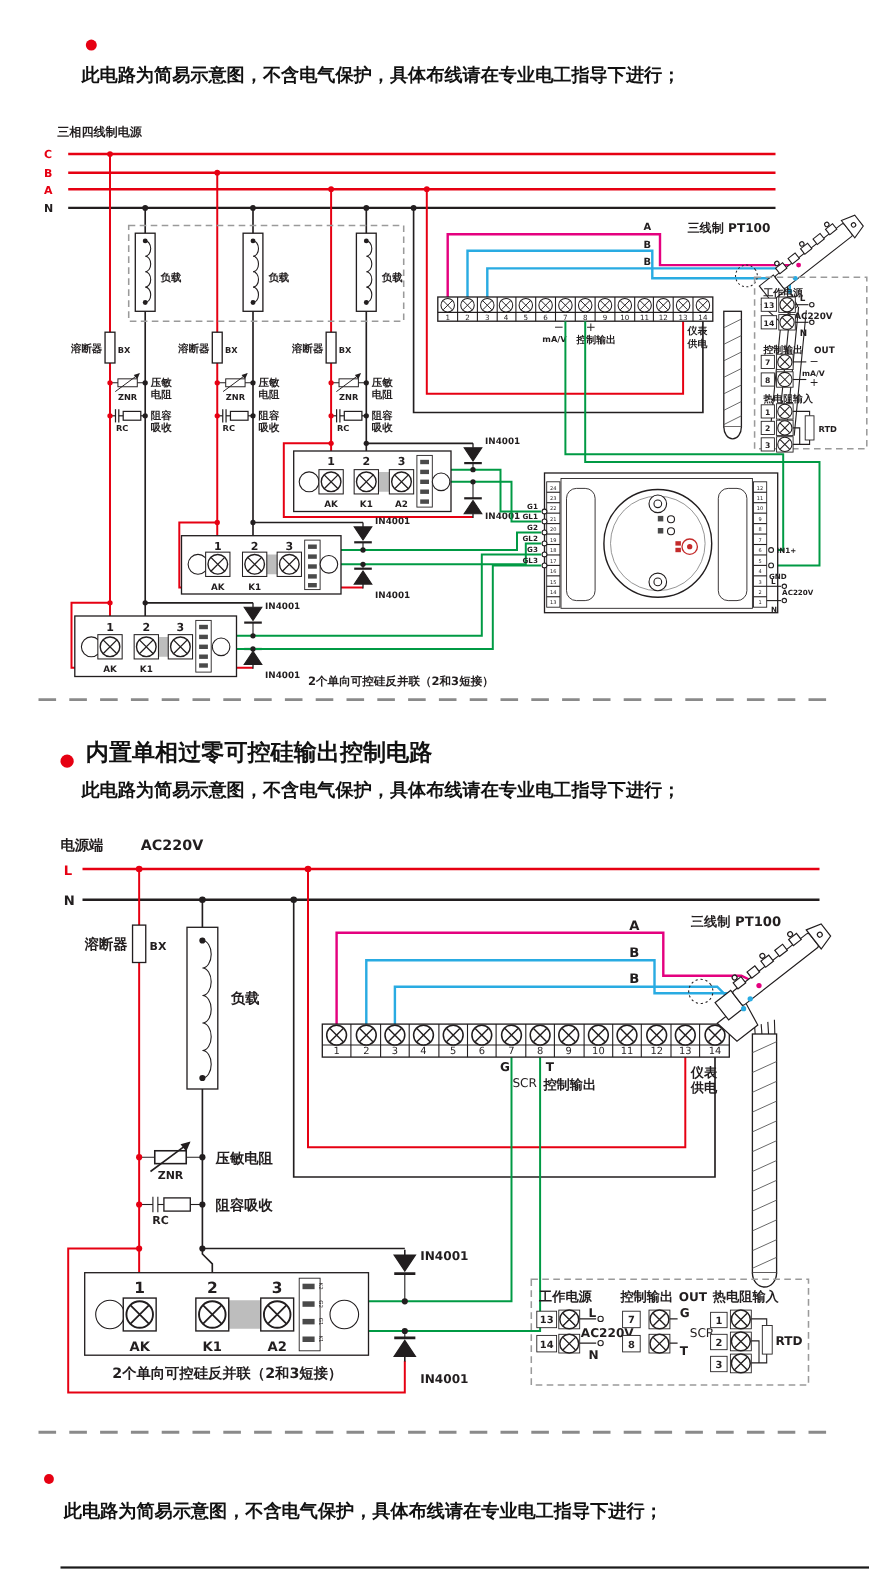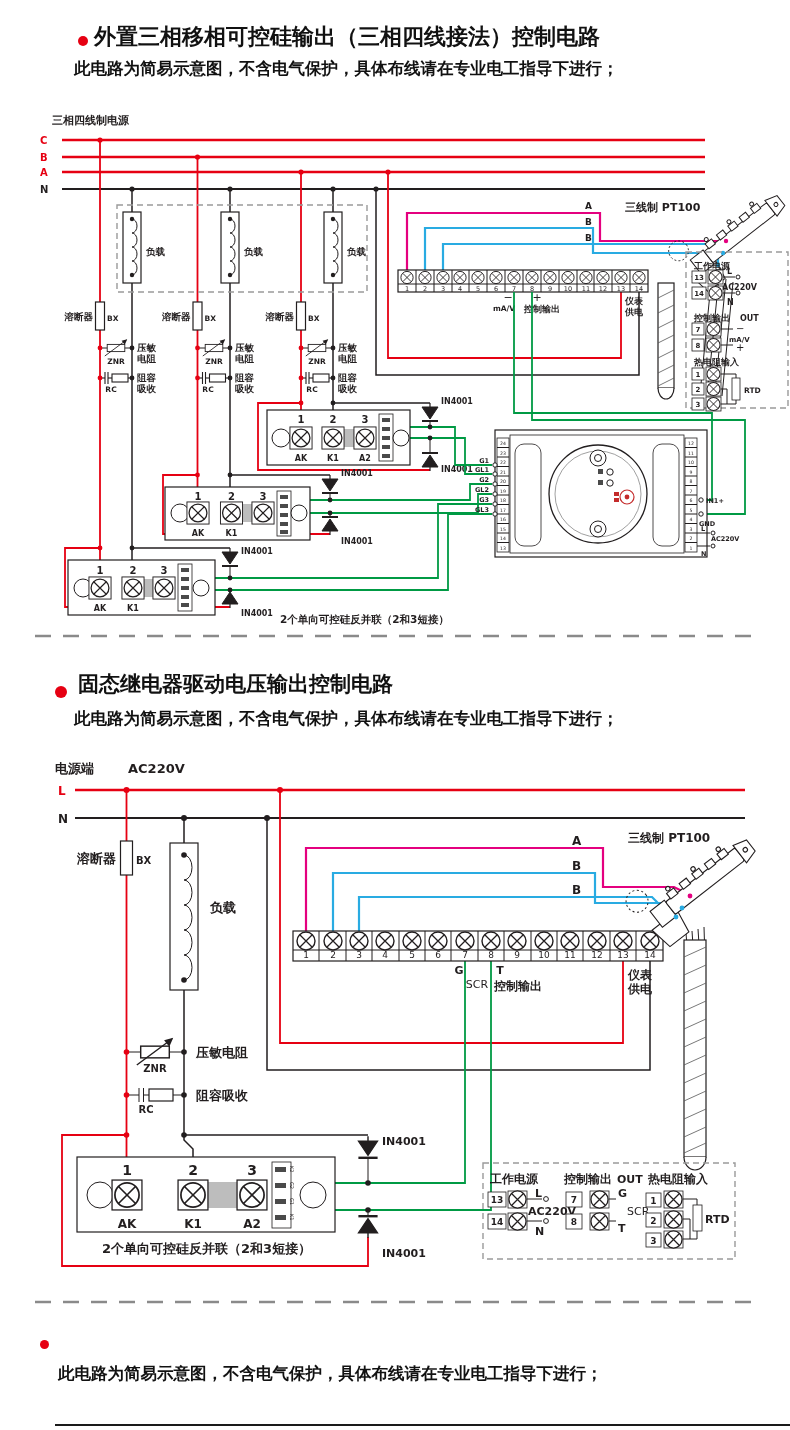--- a/index.html
+++ b/index.html
@@ -81,21 +81,20 @@
         <circle cx="8" cy="-17" r="2.2"></circle>
           <circle cx="40" cy="-17" r="2.2"></circle>
           <circle cx="72" cy="-17" r="2.2"></circle>
         <polygon points="86,-11 100,-7 100,7 86,11"></polygon>
         <circle cx="93" cy="0" r="2.2"></circle>
       </g>
     </defs>
   </svg>
 
   <span class="bullet" style="left:78px;top:36px;width:10px;height:10px"></span>
-  <div class="title" style="left:94px;top:22px;font-size:22px">外置三相移相可控硅输出（三相四线接法）控制电路</div>
   <div class="title" style="left:74px;top:58px;font-size:16.5px">此电路为简易示意图，不含电气保护，具体布线请在专业电工指导下进行；</div>
 
   <svg width="790" height="532" viewBox="0 0 790 532" style="top:108px">
     <text x="52" y="16" class="f11 b">三相四线制电源</text>
 
     <g>
       <text x="40" y="36" class="f10 b red">C</text>
       <text x="40" y="53" class="f10 b red">B</text>
       <text x="40" y="68" class="f10 b red">A</text>
       <text x="40" y="85" class="f10 b">N</text>
@@ -537,21 +536,21 @@
       <line x1="697" y1="438" x2="710" y2="438" class="LK1"></line>
         <circle cx="713" cy="438" r="2" class="oc"></circle>
       <text x="701" y="423" class="f65 b">L</text>
       <text x="711" y="433" class="f65 b">AC220V</text>
       <text x="701" y="448" class="f65 b">N</text>
     </g>
     <line x1="35" y1="528" x2="755" y2="528" class="dash2"></line>
   </svg>
 
   <span class="bullet" style="left:55px;top:686px;width:12px;height:12px"></span>
-  <div class="title" style="left:78px;top:670px;font-size:21px">固态继电器驱动电压输出控制电路</div>
+  <div class="title" style="left:78px;top:670px;font-size:21px">内置单相过零可控硅输出控制电路</div>
   <div class="title" style="left:74px;top:708px;font-size:16.5px">此电路为简易示意图，不含电气保护，具体布线请在专业电工指导下进行；</div>
 
   <svg width="790" height="562" viewBox="0 0 790 562" style="top:745px">
     <text x="55" y="28" class="f13 b">电源端</text>
     <text x="128" y="28" class="f13 b">AC220V</text>
     <g>
       <text x="58" y="50" class="f12 b red">L</text>
       <text x="58" y="78" class="f12 b">N</text>
       <line x1="75" y1="45" x2="745" y2="45" class="LR2"></line>
       <line x1="75" y1="73" x2="745" y2="73" class="LK2"></line>

